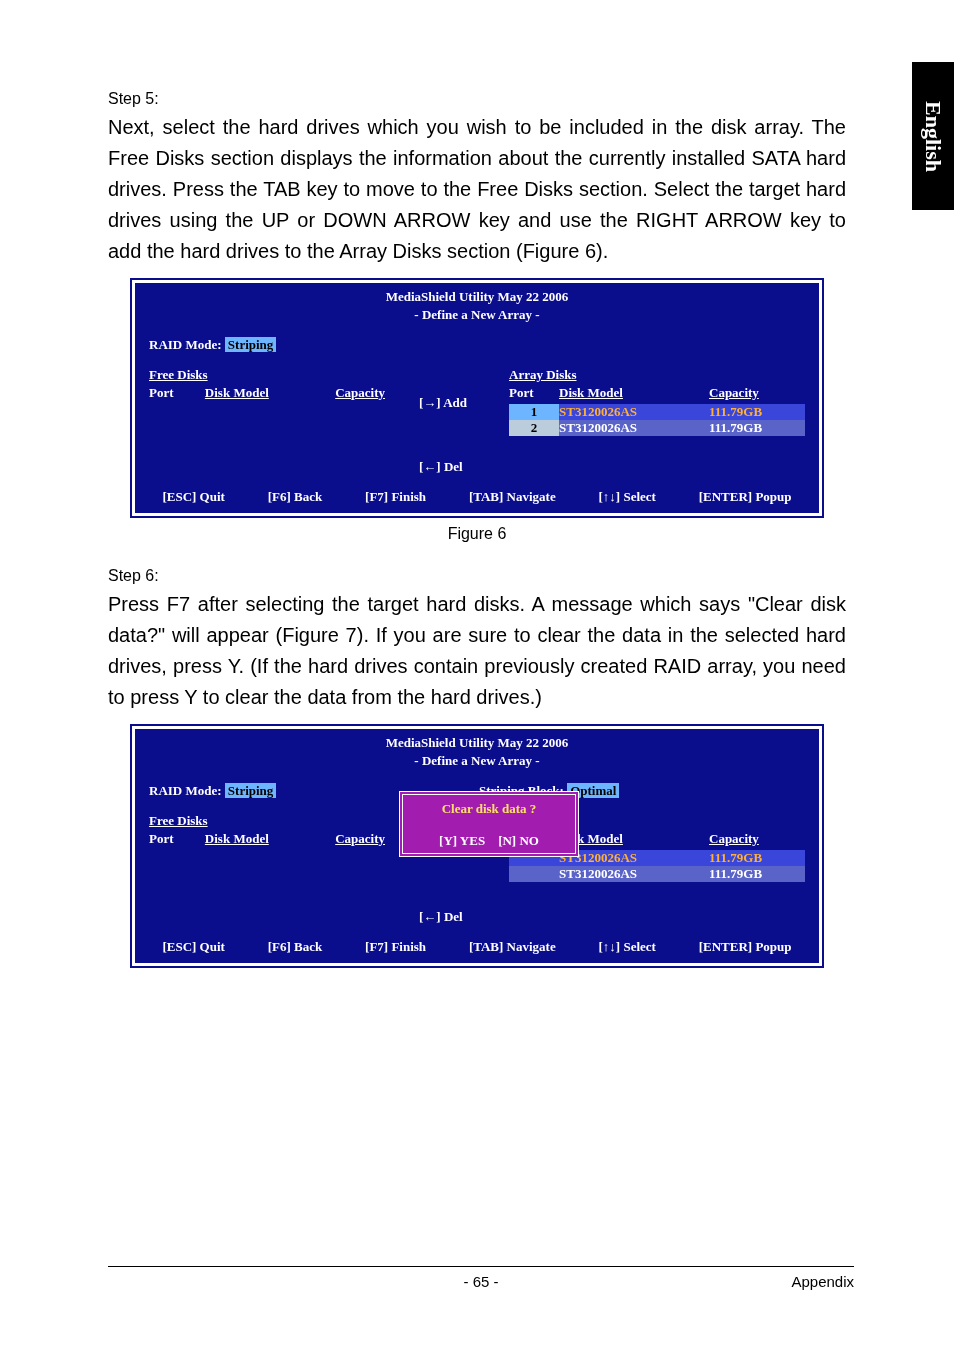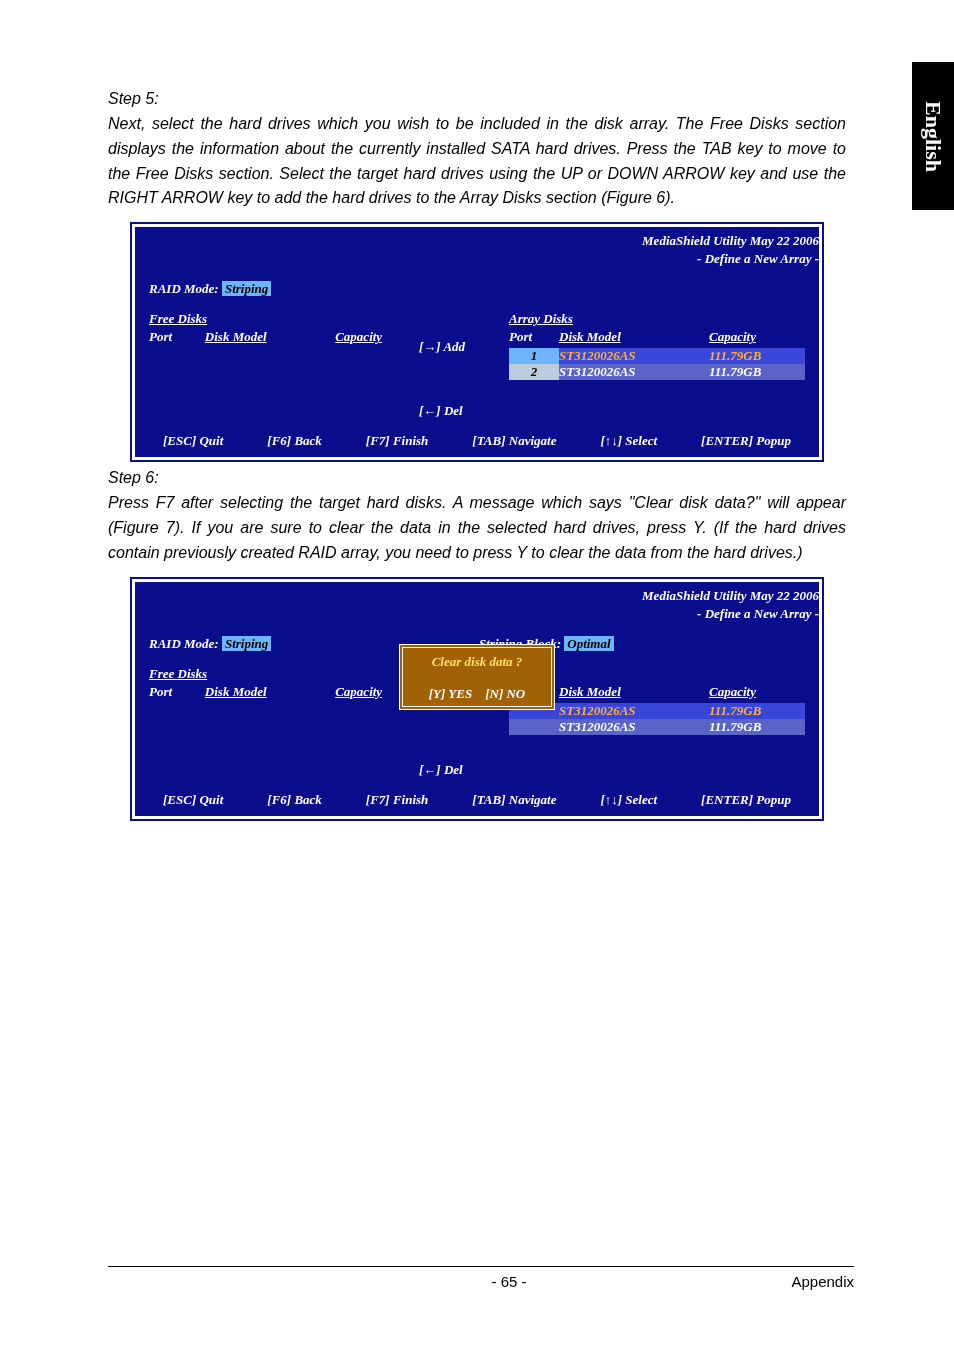--- a/index.html
+++ b/index.html
@@ -27,42 +27,41 @@
     display: flex;
     align-items: center;
     justify-content: center;
     font-family: "Times New Roman", serif;
   }
   .content {
     position: absolute;
     left: 108px;
     top: 90px;
     width: 738px;
-    font-style: italic;
   }
   .para {
     line-height: 1.55;
     text-align: justify;
-    font-size: 16px;
+    font-size: 20px;
     margin-bottom: 8px;
   }
   .step-label { margin-bottom: 4px; }
   .bios-box {
     width: 700px;
     margin: 8px auto 4px auto;
     background: #0a0d8c;
     border: 8px double #fff;
     padding: 0;
     position: relative;
     color: #fff;
     font-family: "Times New Roman", serif;
     font-size: 13px;
     font-weight: bold;
   }
-  .bios-header { text-align: right; padding: 6px 0 6px 0; }
+  .bios-header { text-align: center; padding: 6px 0 6px 0; }
   .bios-line2 { margin-top: 2px; }
   .bios-body { padding: 0 14px 0 14px; }
   .mode-row { display: flex; padding: 8px 0 14px 0; }
   .mode-left { width: 330px; }
   .mode-right { flex: 1; }
   .hl { background: #6db6ff; color: #000; padding: 0 3px; }
   .cols-row { display: flex; }
   .col-left { width: 270px; }
   .col-mid { width: 90px; text-align: left; padding-top: 24px;}
   .col-right { flex: 1; }
@@ -85,41 +84,41 @@
     display: flex;
     justify-content: space-around;
     color: #fff;
     padding: 10px 6px 8px 6px;
     font-size: 13px;
   }
   .figcap { text-align: center; margin: 4px 0 24px 0; font-size: 16px;}
   .dialog-box {
     position: absolute;
     left: 264px; top: 62px;
-    width: 156px;
-    background: #a16207;
+    width: 180px;
+    background: #a21caf;
     border: 4px double #fff;
     color: #ffe066;
     text-align: center;
     padding: 6px 4px 4px 4px;
   }
   .dialog-opts { margin-top: 16px; color: #fff;}
   .rel { position: relative; }
   .footer {
     position: absolute;
     left: 108px;
     bottom: 62px;
     width: 746px;
     border-top: 1px solid #000;
     padding-top: 6px;
     display: flex;
     justify-content: space-between;
     font-size: 15px;
   }
-  .footer .pg { position: absolute; left: 50%; transform: translateX(-50%); margin-left: 28px;}
+  .footer .pg { position: absolute; left: 50%; transform: translateX(-50%);}
 </style>
 </head>
 <body>
 
 <div class="side-tab">English</div>
 
 <div class="content">
 
   <div class="step-label">Step 5:</div>
   <div class="para">Next, select the hard drives which you wish to be included in the disk array. The Free Disks section displays the information about the currently installed SATA hard drives. Press the TAB key to move to the Free Disks section. Select the target hard drives using the UP or DOWN ARROW key and use the RIGHT ARROW key to add the hard drives to the Array Disks section (Figure 6).</div>
@@ -173,20 +172,21 @@
     </div>
     <div class="btn-bar">
       <span>[ESC] Quit</span>
       <span>[F6] Back</span>
       <span>[F7] Finish</span>
       <span>[TAB] Navigate</span>
       <span>[↑↓] Select</span>
       <span>[ENTER] Popup</span>
     </div>
   </div>
+  <div class="figcap">Figure 6</div>
 
   <div class="step-label">Step 6:</div>
   <div class="para">Press F7 after selecting the target hard disks. A message which says "Clear disk data?" will appear (Figure 7). If you are sure to clear the data in the selected hard drives, press Y. (If the hard drives contain previously created RAID array, you need to press Y to clear the data from the hard drives.)</div>
 
   <div class="bios-box rel">
     <div class="bios-header">
       <div>MediaShield Utility  May 22 2006</div>
       <div class="bios-line2">- Define a New Array -</div>
     </div>
     <div class="bios-body">

